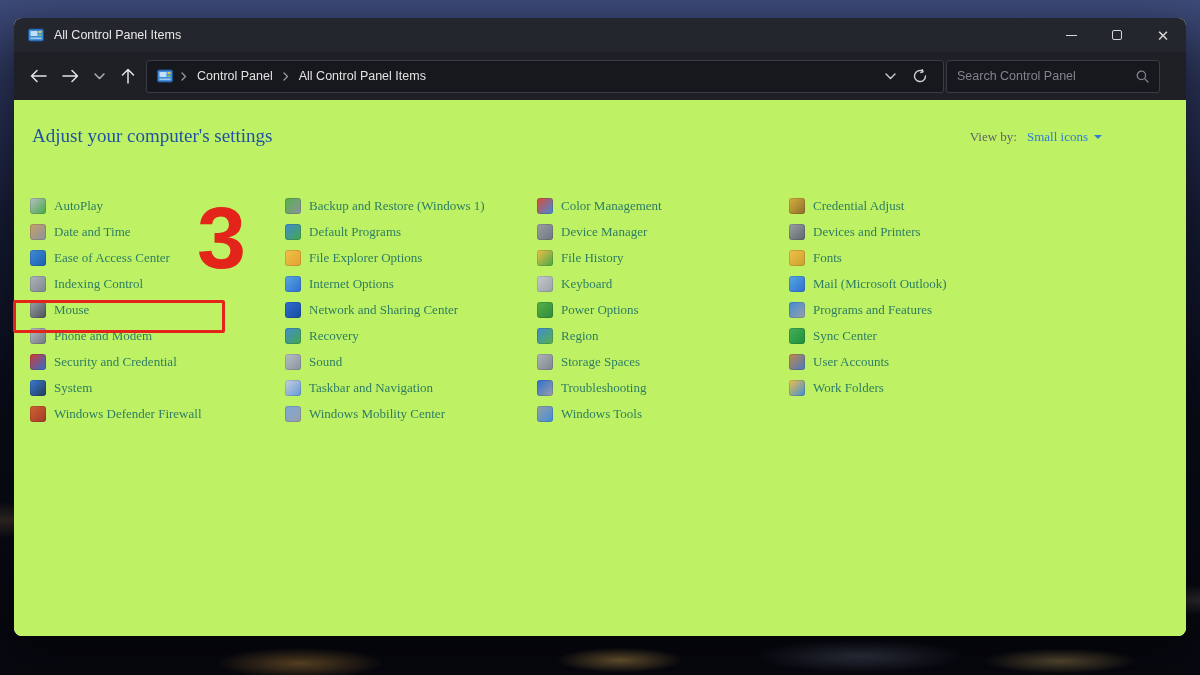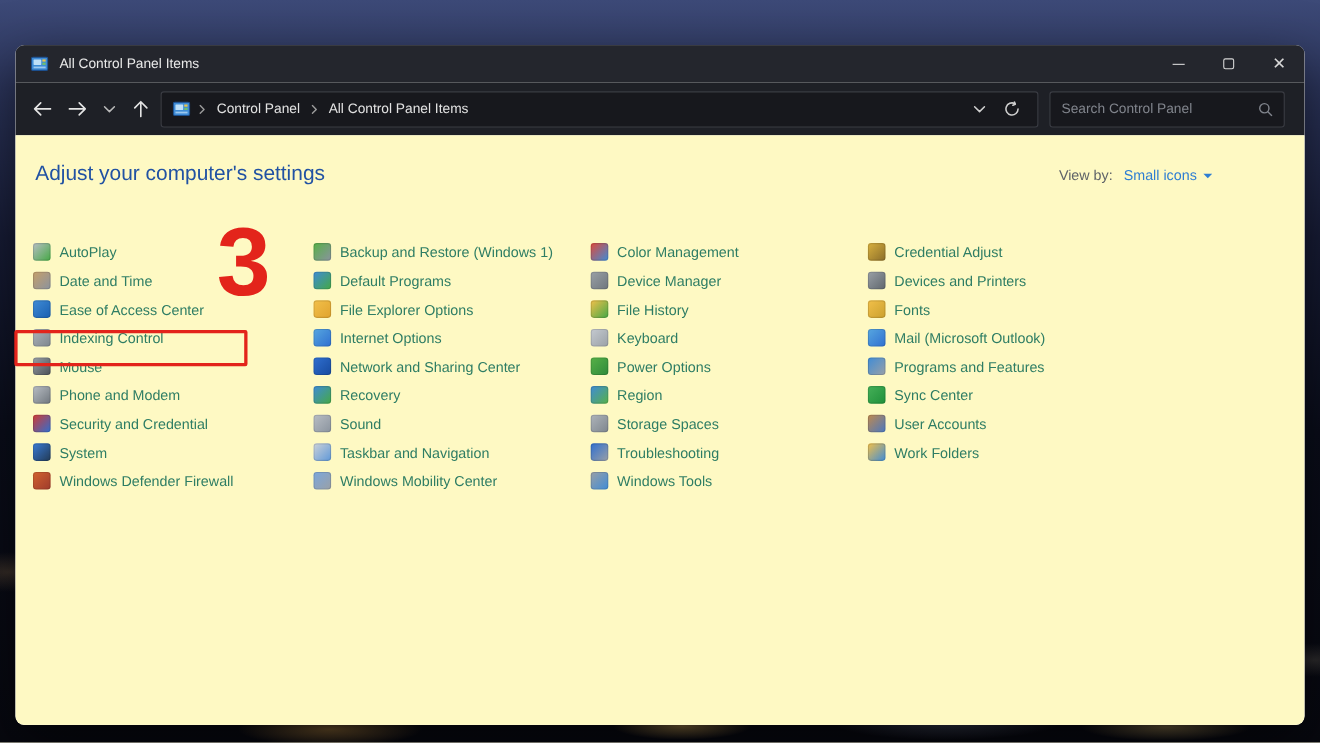--- a/index.html
+++ b/index.html
@@ -12,21 +12,21 @@
       radial-gradient(ellipse 90px 18px at 620px 660px, rgba(230,182,92,.5), transparent 70%),
       radial-gradient(ellipse 150px 24px at 860px 656px, rgba(130,140,170,.35), transparent 70%),
       radial-gradient(ellipse 110px 18px at 1060px 661px, rgba(205,172,100,.45), transparent 70%),
       radial-gradient(ellipse 70px 26px at 8px 520px, rgba(160,125,82,.3), transparent 70%),
       radial-gradient(ellipse 60px 22px at 1195px 600px, rgba(150,140,120,.25), transparent 70%),
       linear-gradient(180deg,#3d4a78 0%, #2b345a 12%, #171c36 32%, #0a0d1a 58%, #07080f 100%);
   }
 
   
   .window {
-    position:absolute; left:14px; top:41px; width:1172px; height:618px;
+    position:absolute; left:14px; top:18px; width:1172px; height:618px;
     border-radius:8px; overflow:hidden;
     background:#ffffff;
     box-shadow:0 18px 50px rgba(0,0,0,.55);
     display:flex; flex-direction:column;
   }
 
   
   .titlebar {
     height:34px; flex:0 0 34px; background:#24262d;
     display:flex; align-items:center; padding-left:14px;
@@ -53,32 +53,32 @@
     margin-left:2px; width:798px; height:33px;
     background:#17181d; border:1px solid #3a3c43; border-radius:3px;
     display:flex; align-items:center; padding:0 8px 0 10px;
   }
   .addressbar .crumb-icon { width:16px; height:16px; flex:0 0 16px; }
   .crumb-sep { color:#9a9a9a; margin:0 8px; display:flex; align-items:center; }
   .crumb { color:#e2e2e2; font-size:12.5px; white-space:nowrap; padding:2px 2px; }
   .addr-spacer { flex:1; }
   .addr-btn { width:30px; height:30px; display:flex; align-items:center; justify-content:center; color:#cfcfcf; }
   .searchbox {
-    margin-left:10px; width:214px; height:33px;
+    margin-left:2px; width:214px; height:33px;
     background:#17181d; border:1px solid #3a3c43; border-radius:3px;
     display:flex; align-items:center; padding:8px 10px;
   }
   .searchbox input {
     flex:1; background:transparent; border:none; outline:none;
     color:#d8d8d8; font-size:12.5px; font-family:inherit;
   }
   .searchbox input::placeholder { color:#80848c; }
 
   
-  .content { flex:1; background:#fef9c3; position:relative; }
+  .content { flex:1; background:#bef264; position:relative;font-family:Liberation Serif, serif; }
   .page-title {
     position:absolute; left:18px; top:25px;
     font-size:19px; color:#2152a3;
   }
   .viewby { position:absolute; right:84px; top:29px; display:flex; align-items:center; font-size:13px; }
   .viewby-label { color:#5f6368; margin-right:10px; }
   .viewby-value { color:#2e7ed3; display:flex; align-items:center; cursor:default; }
   .viewby-caret {
     width:0; height:0; margin-left:6px;
     border-left:4px solid transparent; border-right:4px solid transparent;

